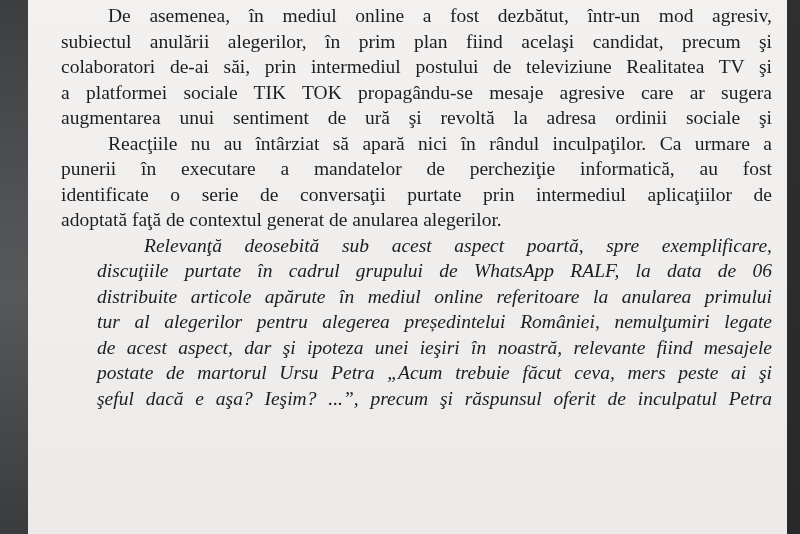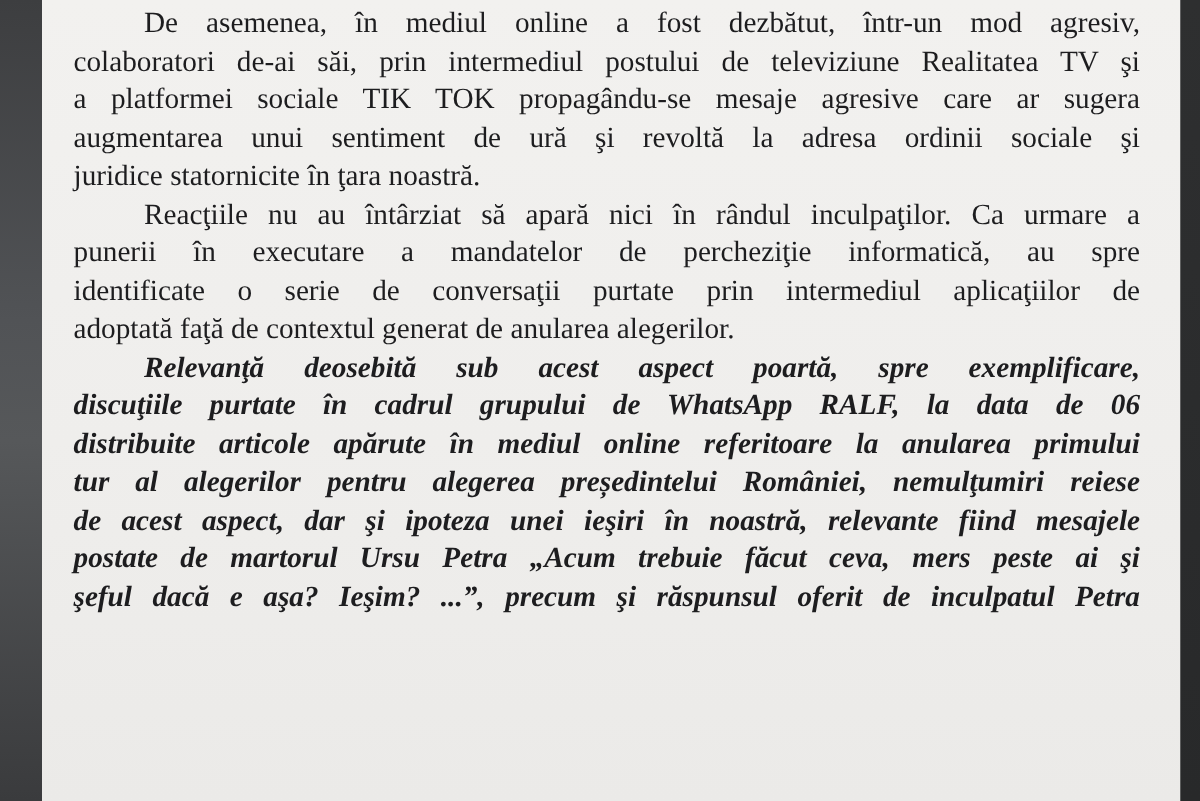--- a/index.html
+++ b/index.html
@@ -12,66 +12,67 @@
     position:absolute;left:0;top:0;width:28px;height:534px;
     background:linear-gradient(180deg,#3d3e40 0%,#515356 40%,#56585a 55%,#3a3b3d 100%);
   }
   .right-strip{
     position:absolute;right:0;top:0;width:13px;height:534px;
     background:linear-gradient(180deg,#2e2f30 0%,#28292a 100%);
   }
   .paper{
     position:absolute;left:28px;top:0;width:759px;height:534px;overflow:hidden;
     background:linear-gradient(180deg,#f2f1ef 0%,#efeeec 55%,#ebeae8 100%);
+    padding-left:12px;
   }
   .doc{
     padding:3px 27px 0 21px;
     font-size:19.5px;
     line-height:25.5px;
     color:#1d1d1f;
     filter:blur(0.3px);
   }
   .ln{
     height:25.5px;
     text-align:justify;
     text-align-last:justify;
   }
   .ln.end{text-align-last:left;}
   .ln.indent{text-indent:47px;}
   .ln.gap{margin-top:8px;}
-  .bi{font-weight:bold;font-style:italic;}
+  .bi{font-weight:normal;font-style:italic;margin-left:36px;}
 </style>
 </head>
 <body>
 
 <div class="left-strip"></div>
 
 <div class="paper">
   <div class="doc">
 
     <div>
       <div class="ln indent">De asemenea, în mediul online a fost dezbătut, într-un mod agresiv,</div>
+      <div class="ln">subiectul anulării alegerilor, în prim plan fiind acelaşi candidat, precum şi</div>
       <div class="ln">colaboratori de-ai săi, prin intermediul postului de televiziune Realitatea TV şi</div>
       <div class="ln">a platformei sociale TIK TOK propagându-se mesaje agresive care ar sugera</div>
       <div class="ln">augmentarea unui sentiment de ură şi revoltă la adresa ordinii sociale şi</div>
-      <div class="ln end">juridice statornicite în ţara noastră.</div>
     </div>
 
     <div>
       <div class="ln indent">Reacţiile nu au întârziat să apară nici în rândul inculpaţilor. Ca urmare a</div>
-      <div class="ln">punerii în executare a mandatelor de percheziţie informatică, au spre</div>
+      <div class="ln">punerii în executare a mandatelor de percheziţie informatică, au fost</div>
       <div class="ln">identificate o serie de conversaţii purtate prin intermediul aplicaţiilor de</div>
       <div class="ln end">adoptată faţă de contextul generat de anularea alegerilor.</div>
     </div>
 
     <div>
       <div class="ln bi indent">Relevanţă deosebită sub acest aspect poartă, spre exemplificare,</div>
       <div class="ln bi">discuţiile purtate în cadrul grupului de WhatsApp RALF, la data de 06</div>
       <div class="ln bi">distribuite articole apărute în mediul online referitoare la anularea primului</div>
-      <div class="ln bi">tur al alegerilor pentru alegerea președintelui României, nemulţumiri reiese</div>
+      <div class="ln bi">tur al alegerilor pentru alegerea președintelui României, nemulţumiri legate</div>
       <div class="ln bi">de acest aspect, dar şi ipoteza unei ieşiri în noastră, relevante fiind mesajele</div>
       <div class="ln bi">postate de martorul Ursu Petra „Acum trebuie făcut ceva, mers peste ai şi</div>
       <div class="ln bi">şeful dacă e aşa? Ieşim? ...”, precum şi răspunsul oferit de inculpatul Petra</div>
     </div>
 
   </div>
 </div>
 
 <div class="right-strip"></div>
 

